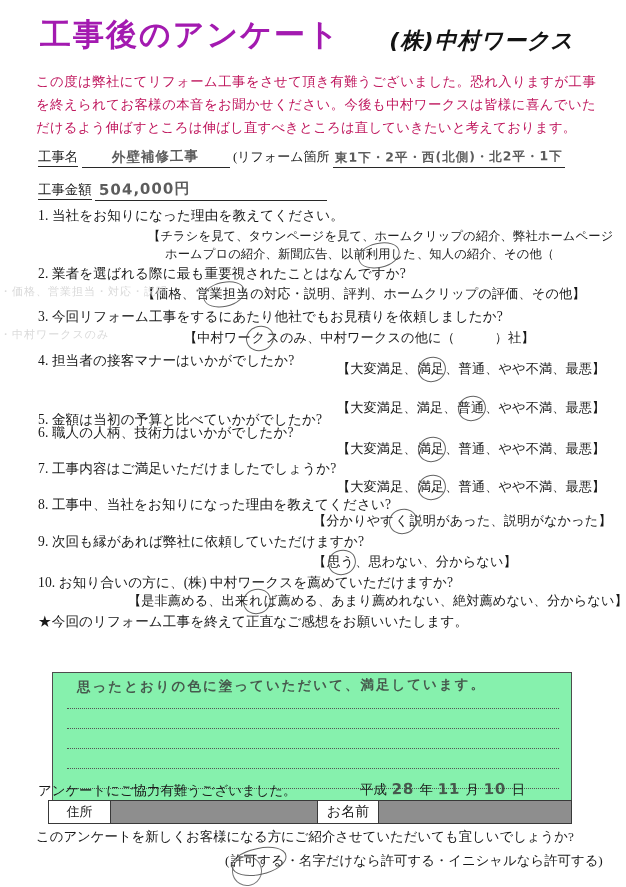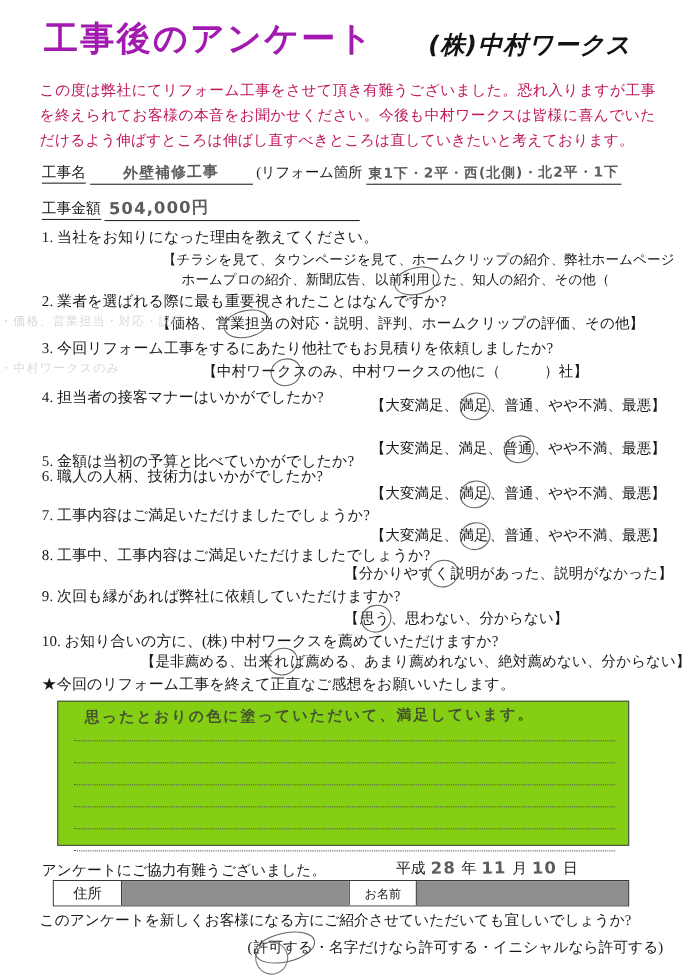--- a/index.html
+++ b/index.html
@@ -79,22 +79,22 @@
     border-radius:50% 48% 52% 50%;
     transform:rotate(-12deg);
     opacity:.85;
     pointer-events:none;
   }
   .circled.wide::after { width:40px; margin-left:-20px; }
   .circled.xwide::after{ width:54px; margin-left:-27px; height:25px; margin-top:-13px;}
 
   
   .cmt-box {
-    position:absolute; left:52px; top:637px; width:520px; height:132px;
-    border:1.4px solid #4e4e4e; background:#84cc16;
+    position:absolute; left:52px; top:672px; width:520px; height:132px;
+    border:1.4px solid #4e4e4e; background:#86efac;
   }
   .cmt-lines { position:absolute; left:14px; top:16px; width:492px; }
   .cmt-line { height:20px; border-bottom:1.3px dotted #555; position:relative; }
 
   
   .thanks { position:absolute; left:38px; top:782px; font-size:13.4px; }
   .date-area { position:absolute; left:360px; top:780px; font-size:13.4px; white-space:nowrap;}
   .date-hw { display:inline-block; min-width:26px; text-align:center; }
 
   .addr-table {
@@ -103,21 +103,21 @@
   }
   .cell-label {
     width:62px; border-right:1.2px solid #3a3a3a;
     display:flex; align-items:center; justify-content:center;
     font-size:13px; background:#fff;
   }
   .cell-redact { flex:1; background:#8e8e8e; }
   .cell-label2 {
     width:62px; border-left:1.2px solid #3a3a3a; border-right:1.2px solid #3a3a3a;
     display:flex; align-items:center; justify-content:center;
-    font-size:11px; background:#fff;
+    font-size:14px; background:#fff;
   }
   .cell-redact2 { width:192px; background:#8e8e8e; }
 
   .consent-q { position:absolute; left:36px; top:828px; font-size:13.4px; }
   .consent-opts { position:absolute; left:225px; top:852px; font-size:13.4px; white-space:nowrap;}
 
   
   .stray-circle{
     position:absolute; left:232px; top:856px;
     width:30px; height:30px;
@@ -209,21 +209,21 @@
   <div class="q" style="top:460px;">
     <span>7.</span>
     <span>工事内容はご満足いただけましたでしょうか?</span>
   </div>
   <div class="opts" style="left:337px; top:478px;">
     <span>【大変満足、</span><span class="circled">満足</span><span>、普通、やや不満、最悪】</span>
   </div>
 
   <div class="q" style="top:496px;">
     <span>8.</span>
-    <span>工事中、工事内容はご満足いただけましたでしょうか?</span>
+    <span>工事中、当社をお知りになった理由を教えてください?</span>
   </div>
   <div class="opts" style="left:313px; top:512px;">
     <span>【分かりやす</span><span class="circled">く</span><span>説明があった、説明がなかった】</span>
   </div>
 
   <div class="q" style="top:533px;">
     <span>9.</span>
     <span>次回も縁があれば弊社に依頼していただけますか?</span>
   </div>
   <div class="opts" style="left:313px; top:553px;">

